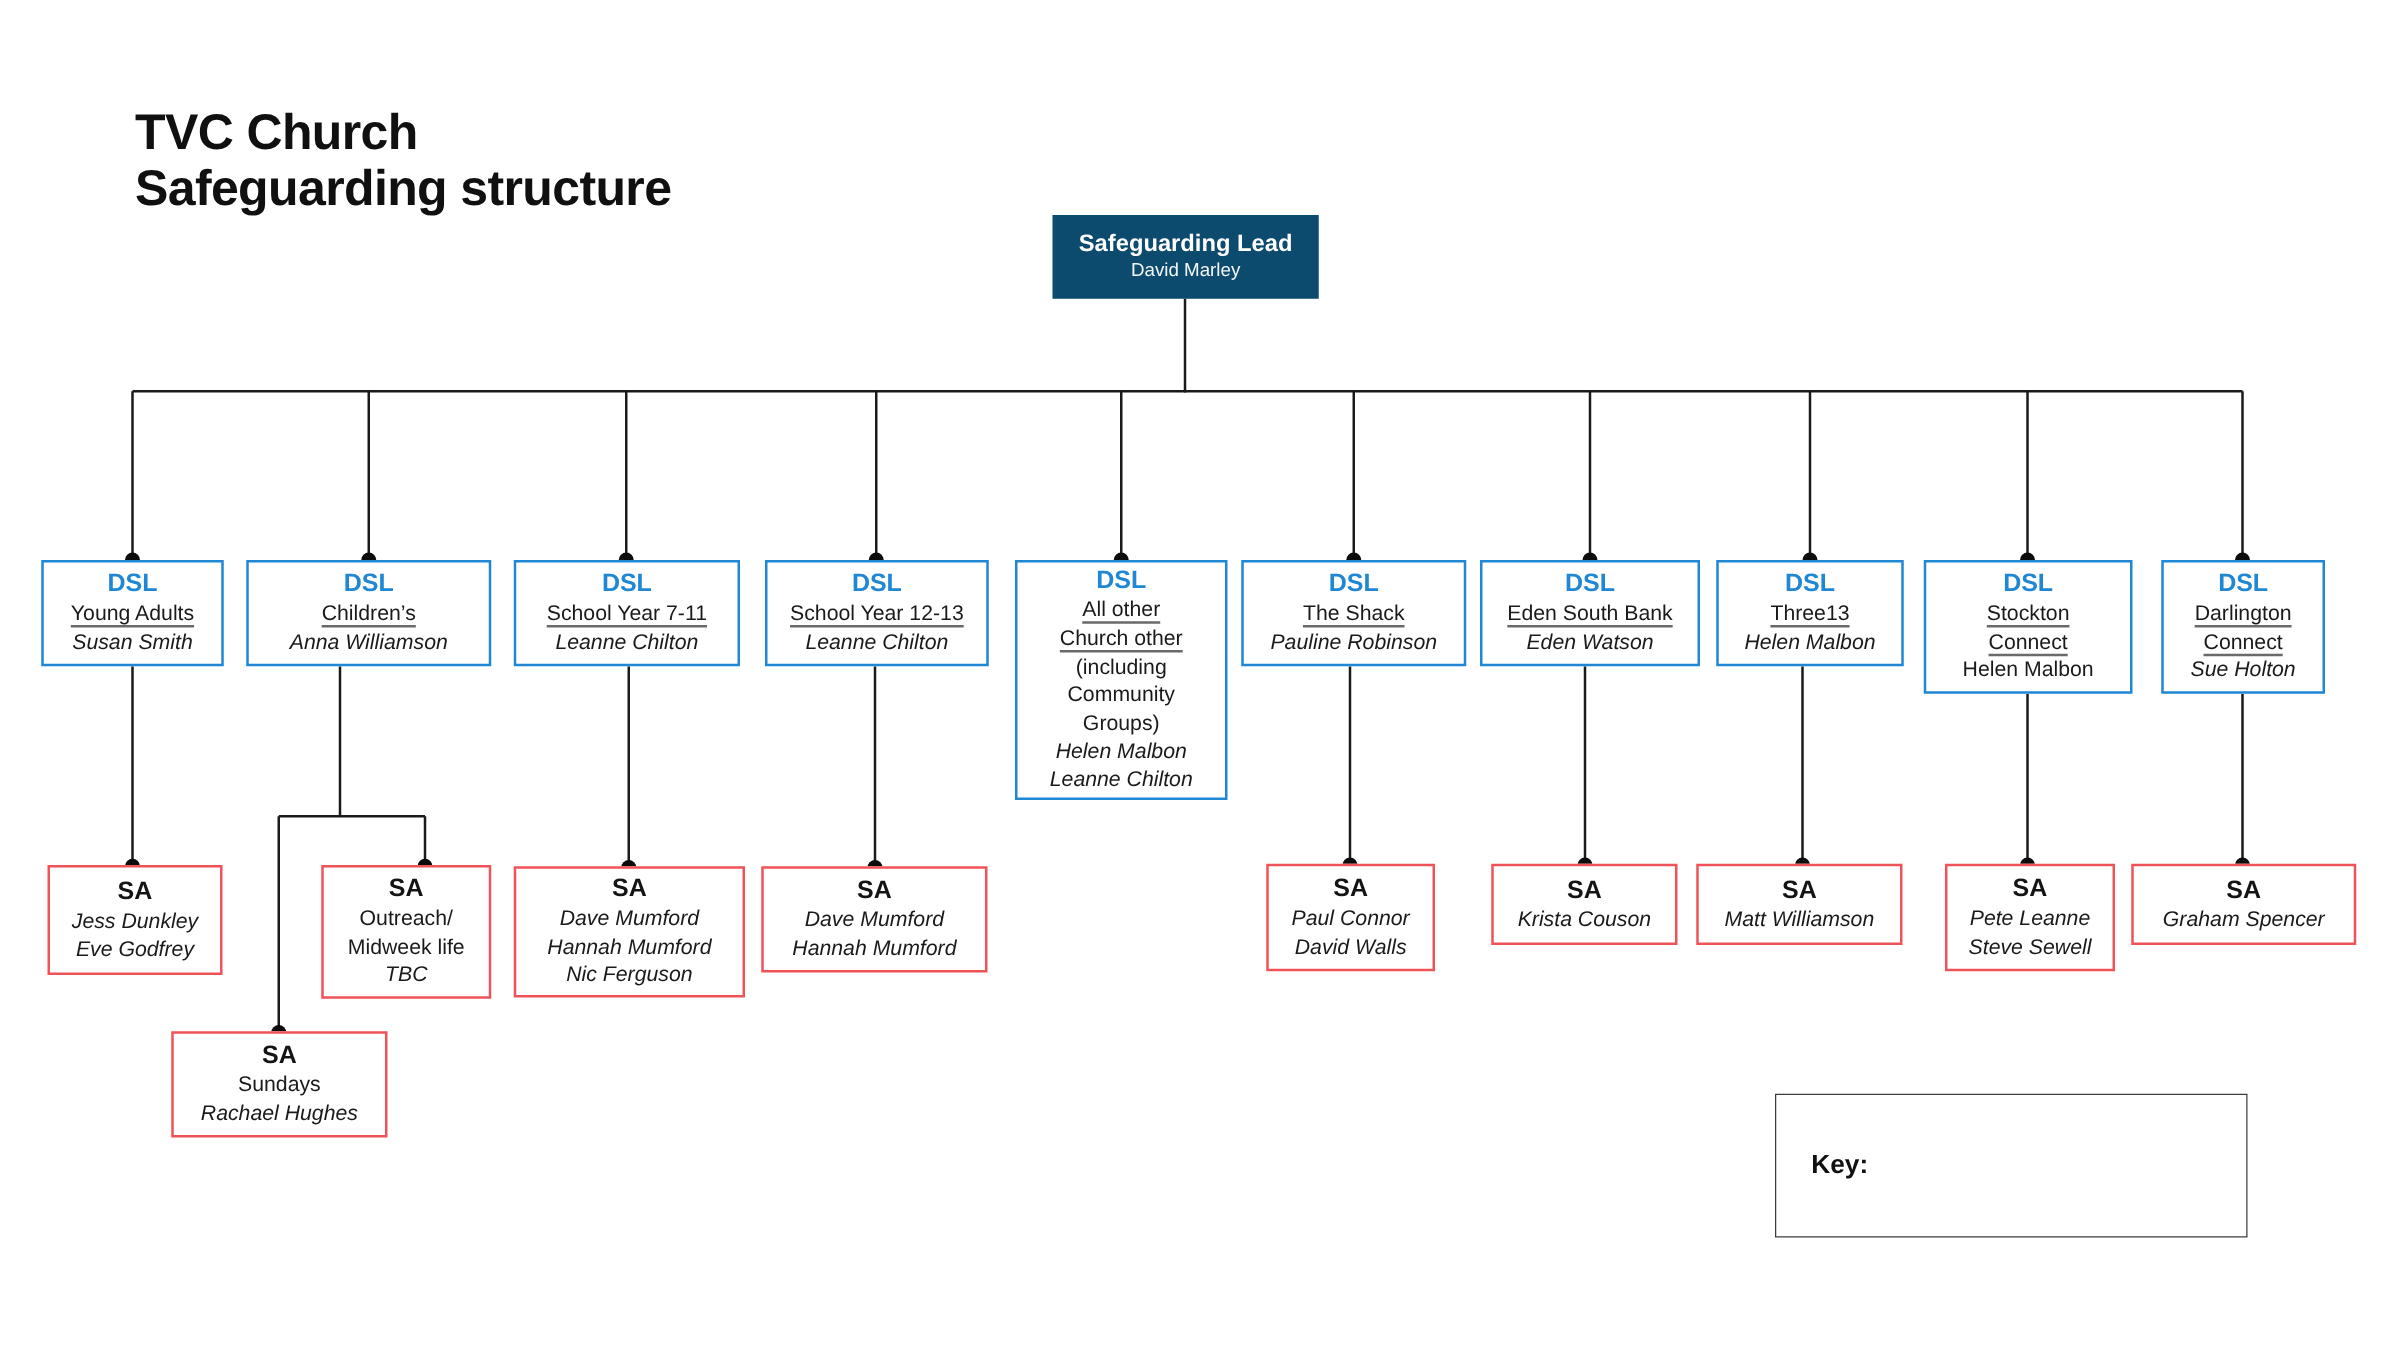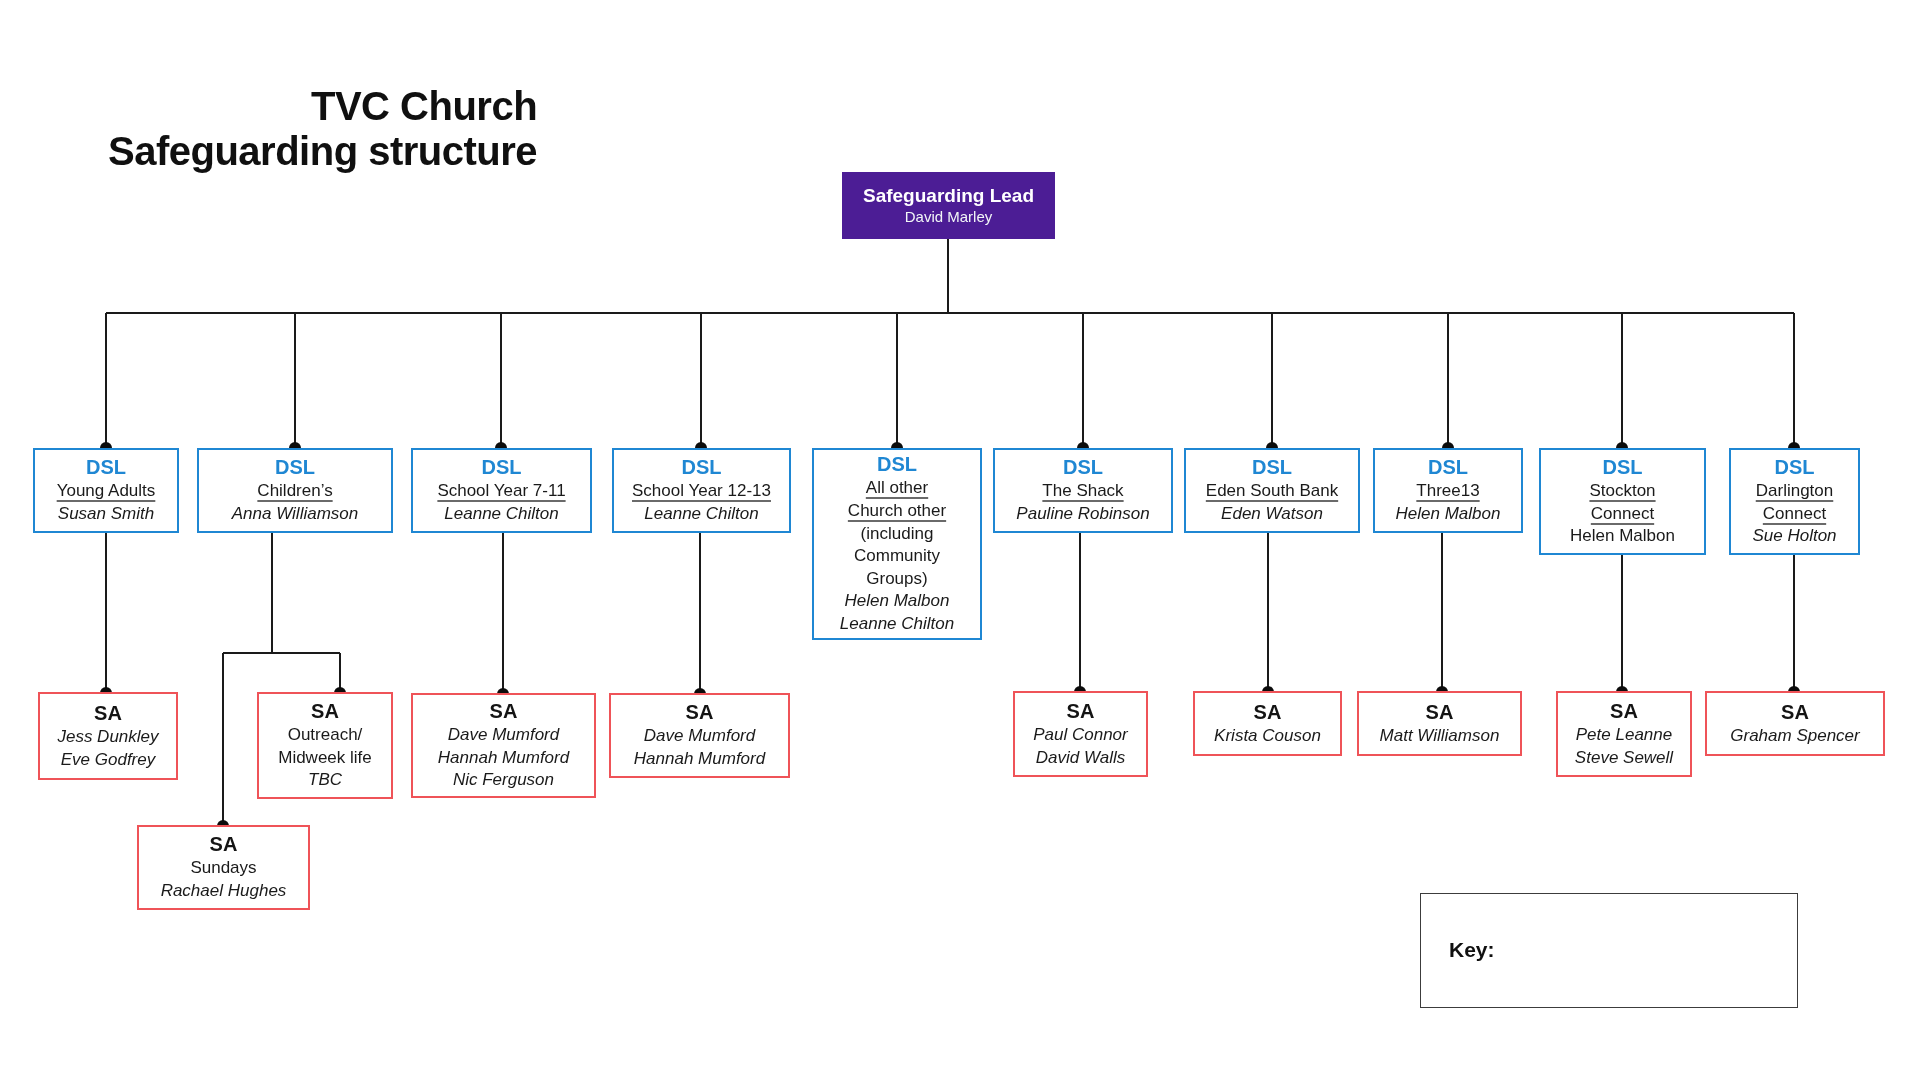--- a/index.html
+++ b/index.html
@@ -8,40 +8,40 @@
   .canvas{position:absolute;inset:0;}
   svg.wires{position:absolute;left:0;top:0;width:1920px;height:1080px;}
 
   .page-title{position:absolute;left:108px;top:84px;
       font-size:40px;line-height:1.13;font-weight:800;color:#101010;letter-spacing:-0.5px;}
 
   .box{position:absolute;display:flex;flex-direction:column;justify-content:center;
        align-items:center;text-align:center;background:#ffffff;box-sizing:border-box;
        font-size:17px;line-height:1.33;}
   .box .role{font-weight:800;font-size:20px;line-height:1.25;}
-  .lead-box{background:#4c1d95;border:none;color:#ffffff;}
+  .lead-box{background:#0c4a6e;border:none;color:#ffffff;}
   .lead-box .role{color:#ffffff;font-size:19px;}
   .lead-box .name{font-size:15px;color:#f2f6f7;}
   .dsl-box{border:2px solid #1f87d3;}
   .dsl-box .role{color:#1f87d3;}
   .sa-box{border:2px solid #ef5358;}
   .sa-box .role{color:#141414;}
   .key-box{position:absolute;border:1px solid #3c3c3c;background:#fff;
       display:flex;flex-direction:column;justify-content:center;padding-left:28px;
       box-sizing:border-box;font-size:21px;line-height:1.35;text-align:left;}
   .key-box .khead{font-weight:800;color:#101010;}
   .kb{font-weight:800;}
   .kb.blue{color:#1f87d3;}
   .kb.red{color:#ef5358;}
 
   .u{text-decoration:underline;text-decoration-color:#6a6a6a;text-underline-offset:4px;
      text-decoration-thickness:2px;}
   .i{font-style:italic;}
   .plain{font-style:normal;}
-  .line{display:block;text-align:right;}
+  .line{display:block;}
 </style>
 </head>
 <body>
 
 <div class="canvas">
 
   <svg class="wires" viewBox="0 0 1920 1080" xmlns="http://www.w3.org/2000/svg">
     <g stroke="#1a1a1a" stroke-width="2" fill="none">
       <line x1="948" y1="239" x2="948" y2="314"></line>
       <line x1="106" y1="313" x2="1794" y2="313"></line>
@@ -222,17 +222,17 @@
     <div class="role">SA</div>
     <div class="i">Pete Leanne</div>
     <div class="i">Steve Sewell</div>
   </div>
 
   <div class="box sa-box" style="left:1705px;top:691px;width:180px;height:65px;">
     <div class="role">SA</div>
     <div class="i">Graham Spencer</div>
   </div>
 
-  <div class="key-box" style="left:1420px;top:875px;width:378px;height:115px;margin-top:18px;">
+  <div class="key-box" style="left:1420px;top:875px;width:378px;height:115px;">
     <div class="khead">Key:</div>
   </div>
 
 </div>
 
 </body></html>

